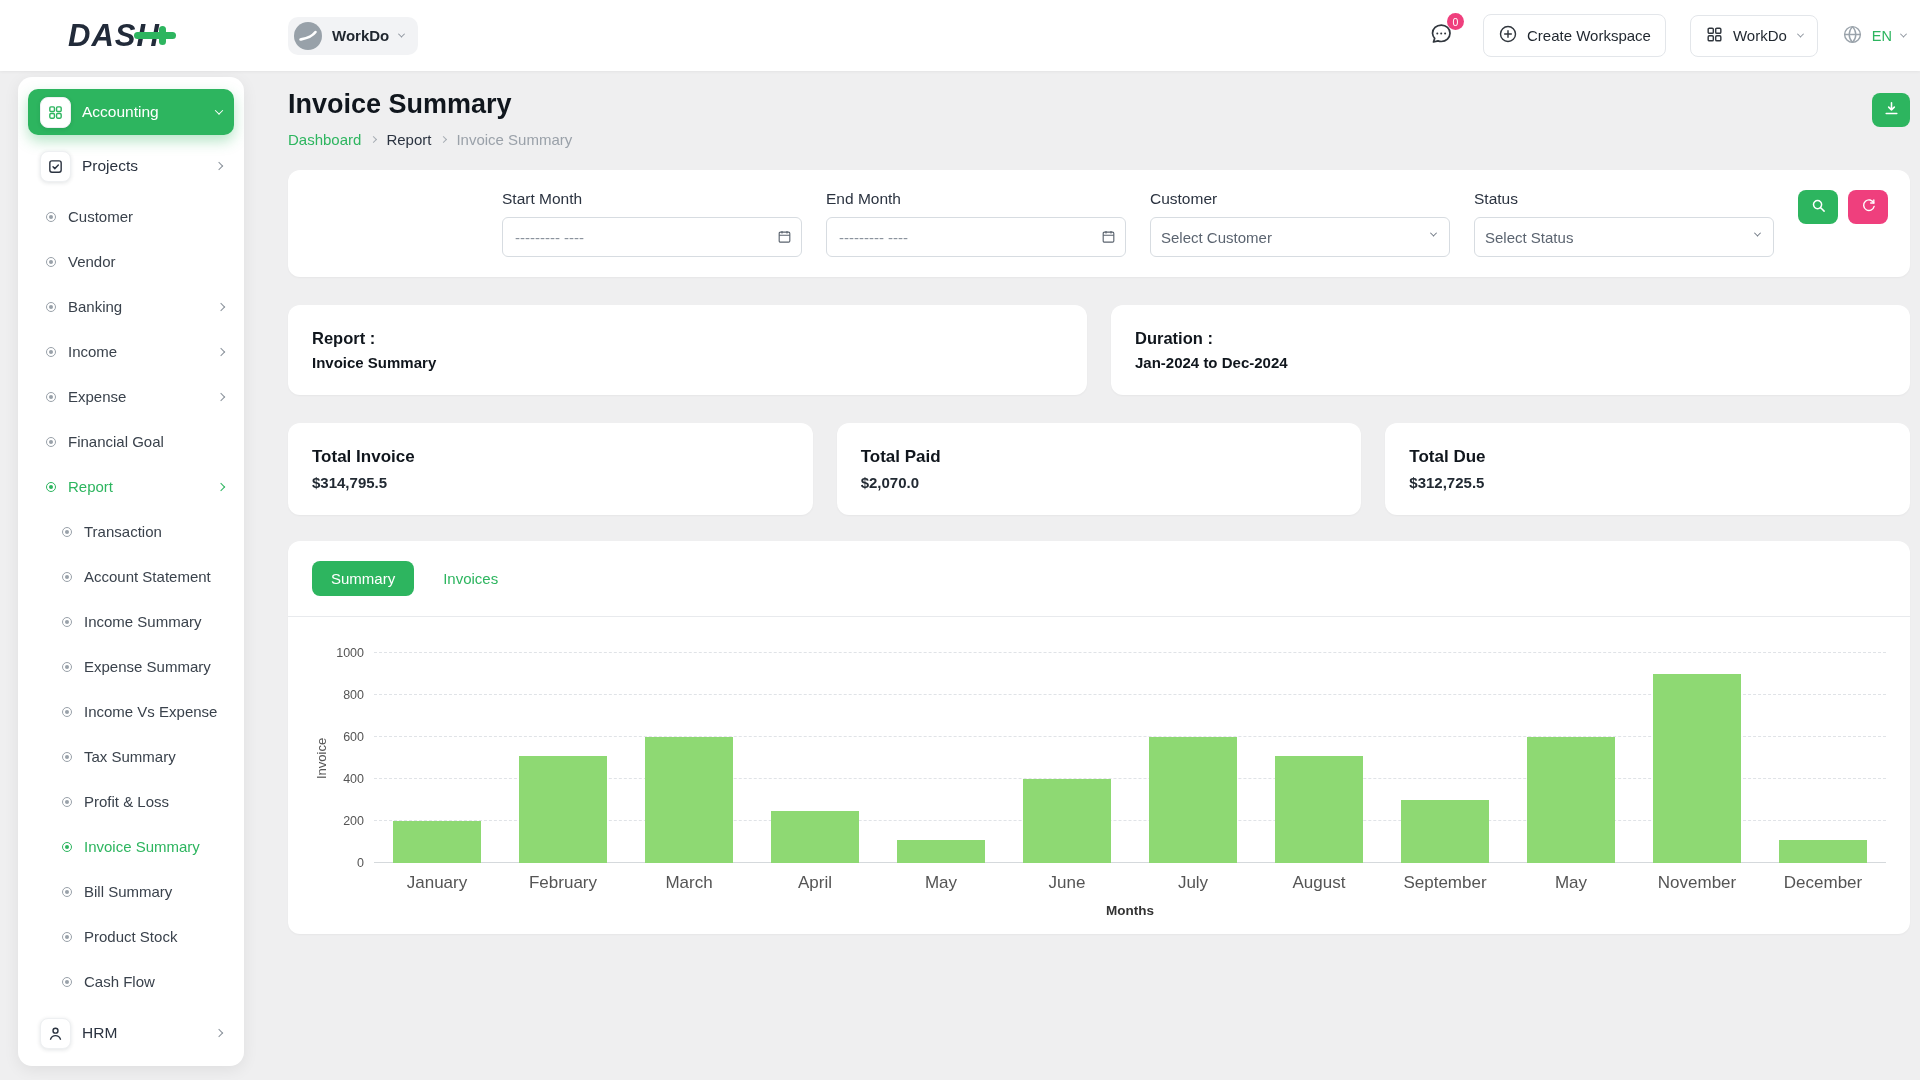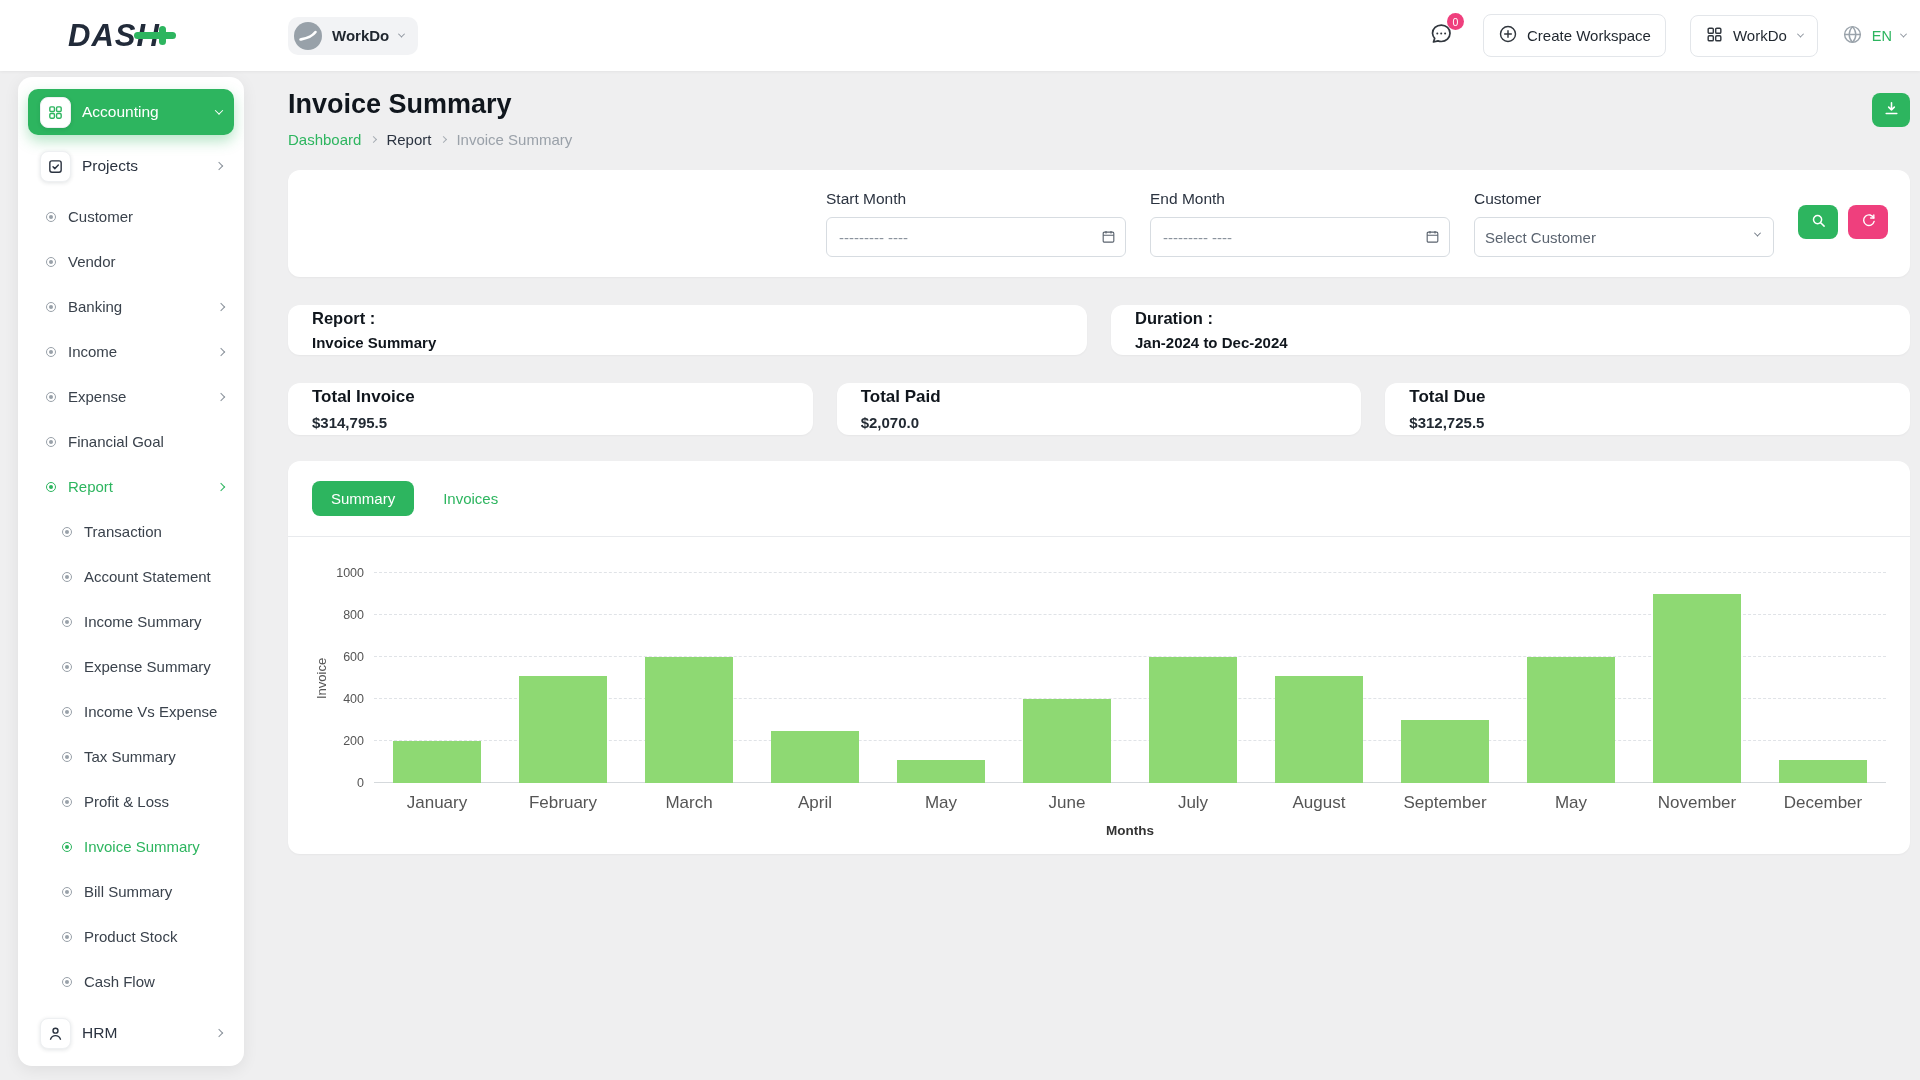--- a/index.html
+++ b/index.html
@@ -66,39 +66,39 @@
   h1{font-size:27px;font-weight:700;color:#10161d;margin-bottom:11px}
   .breadcrumb{display:flex;align-items:center;gap:10px;font-size:15px}
   .breadcrumb a{color:var(--accent);text-decoration:none;cursor:pointer}
   .breadcrumb .chev{color:#a7adb4}
   .bc-mid{color:#2b3340}
   .bc-cur{color:#9aa1a9}
   .dl-btn{width:38px;height:34px;border:none;border-radius:8px;background:var(--accent);
     display:flex;align-items:center;justify-content:center;margin-top:4px}
   .card{background:#fff;border-radius:12px;box-shadow:0 1px 2px rgba(0,0,0,.04)}
   
-  .filter-card{margin-top:22px;padding:20px 22px;display:flex;justify-content:flex-end;align-items:center;gap:24px}
+  .filter-card{margin-top:22px;padding:20px 22px;display:flex;justify-content:flex-end;align-items:flex-start;gap:24px}
   .fgroup{width:300px}
   .fgroup label{display:block;font-size:15.5px;color:#2b3340;margin-bottom:9px}
   .inp-wrap,.sel-wrap{position:relative}
   .inp-wrap input{width:100%;height:40px;border:1px solid #d7dce1;border-radius:6px;padding:0 36px 0 12px;
     font-size:15px;color:#5b6470;background:#fff}
   .inp-wrap input::placeholder{color:#8b939d}
   .cal{position:absolute;right:10px;top:12px;display:flex}
   .sel-wrap select{width:100%;height:40px;border:1px solid #d7dce1;border-radius:6px;padding:0 34px 0 10px;
     font-size:15px;color:#5b6470;background:#fff;appearance:none;-webkit-appearance:none}
   .sel-wrap .chev{position:absolute;right:14px;top:15px;color:#6b7480}
   .fbtns{display:flex;gap:10px;margin-bottom:3px}
   .sq-btn{width:40px;height:34px;border:none;border-radius:8px;display:flex;align-items:center;justify-content:center}
   .sq-btn.green{background:var(--accent)}
   .sq-btn.pink{background:var(--pink)}
   
   .grid-2{display:grid;grid-template-columns:1fr 1fr;gap:24px;margin-top:28px}
   .grid-3{display:grid;grid-template-columns:1fr 1fr 1fr;gap:24px;margin-top:28px}
-  .info-card{padding:4px 24px}
+  .info-card{padding:24px 24px}
   .info-label{font-size:16.5px;font-weight:700;color:#10161d}
   .info-value{font-size:15px;font-weight:700;color:#10161d;margin-top:6px}
   .total-label{font-size:17px;font-weight:700;color:#10161d}
   .total-value{font-size:15px;font-weight:600;color:#222a33;margin-top:7px}
   
   .chart-card{margin-top:26px;padding:20px 24px 16px}
   .tabs{display:flex;align-items:center;gap:10px}
   .tab{font-size:15px;padding:9px 19px;border-radius:8px;border:none;background:transparent;color:var(--accent);font-weight:500}
   .tab.active{background:var(--accent);color:#fff}
   .divider{height:1px;background:#e8eaed;margin:20px -24px 0}
@@ -357,20 +357,27 @@
           </span>
         </div>
       </div>
       <div class="fgroup">
         <label>Customer</label>
         <div class="sel-wrap">
           <select><option>Select Customer</option></select>
           <span class="chev down xs"></span>
         </div>
       </div>
+      <div class="fgroup">
+        <label>Status</label>
+        <div class="sel-wrap">
+          <select><option>Select Status</option></select>
+          <span class="chev down xs"></span>
+        </div>
+      </div>
       <div class="fbtns">
         <button class="sq-btn green">
           <span>
             <svg width="15" height="15" viewBox="0 0 24 24" fill="none" stroke="#fff" stroke-width="2.4" stroke-linecap="round">
                 <circle cx="10.5" cy="10.5" r="6.5"></circle>
                 <path d="M15.5 15.5L21 21"></path>
               </svg>
           </span>
         </button>
         <button class="sq-btn pink">

